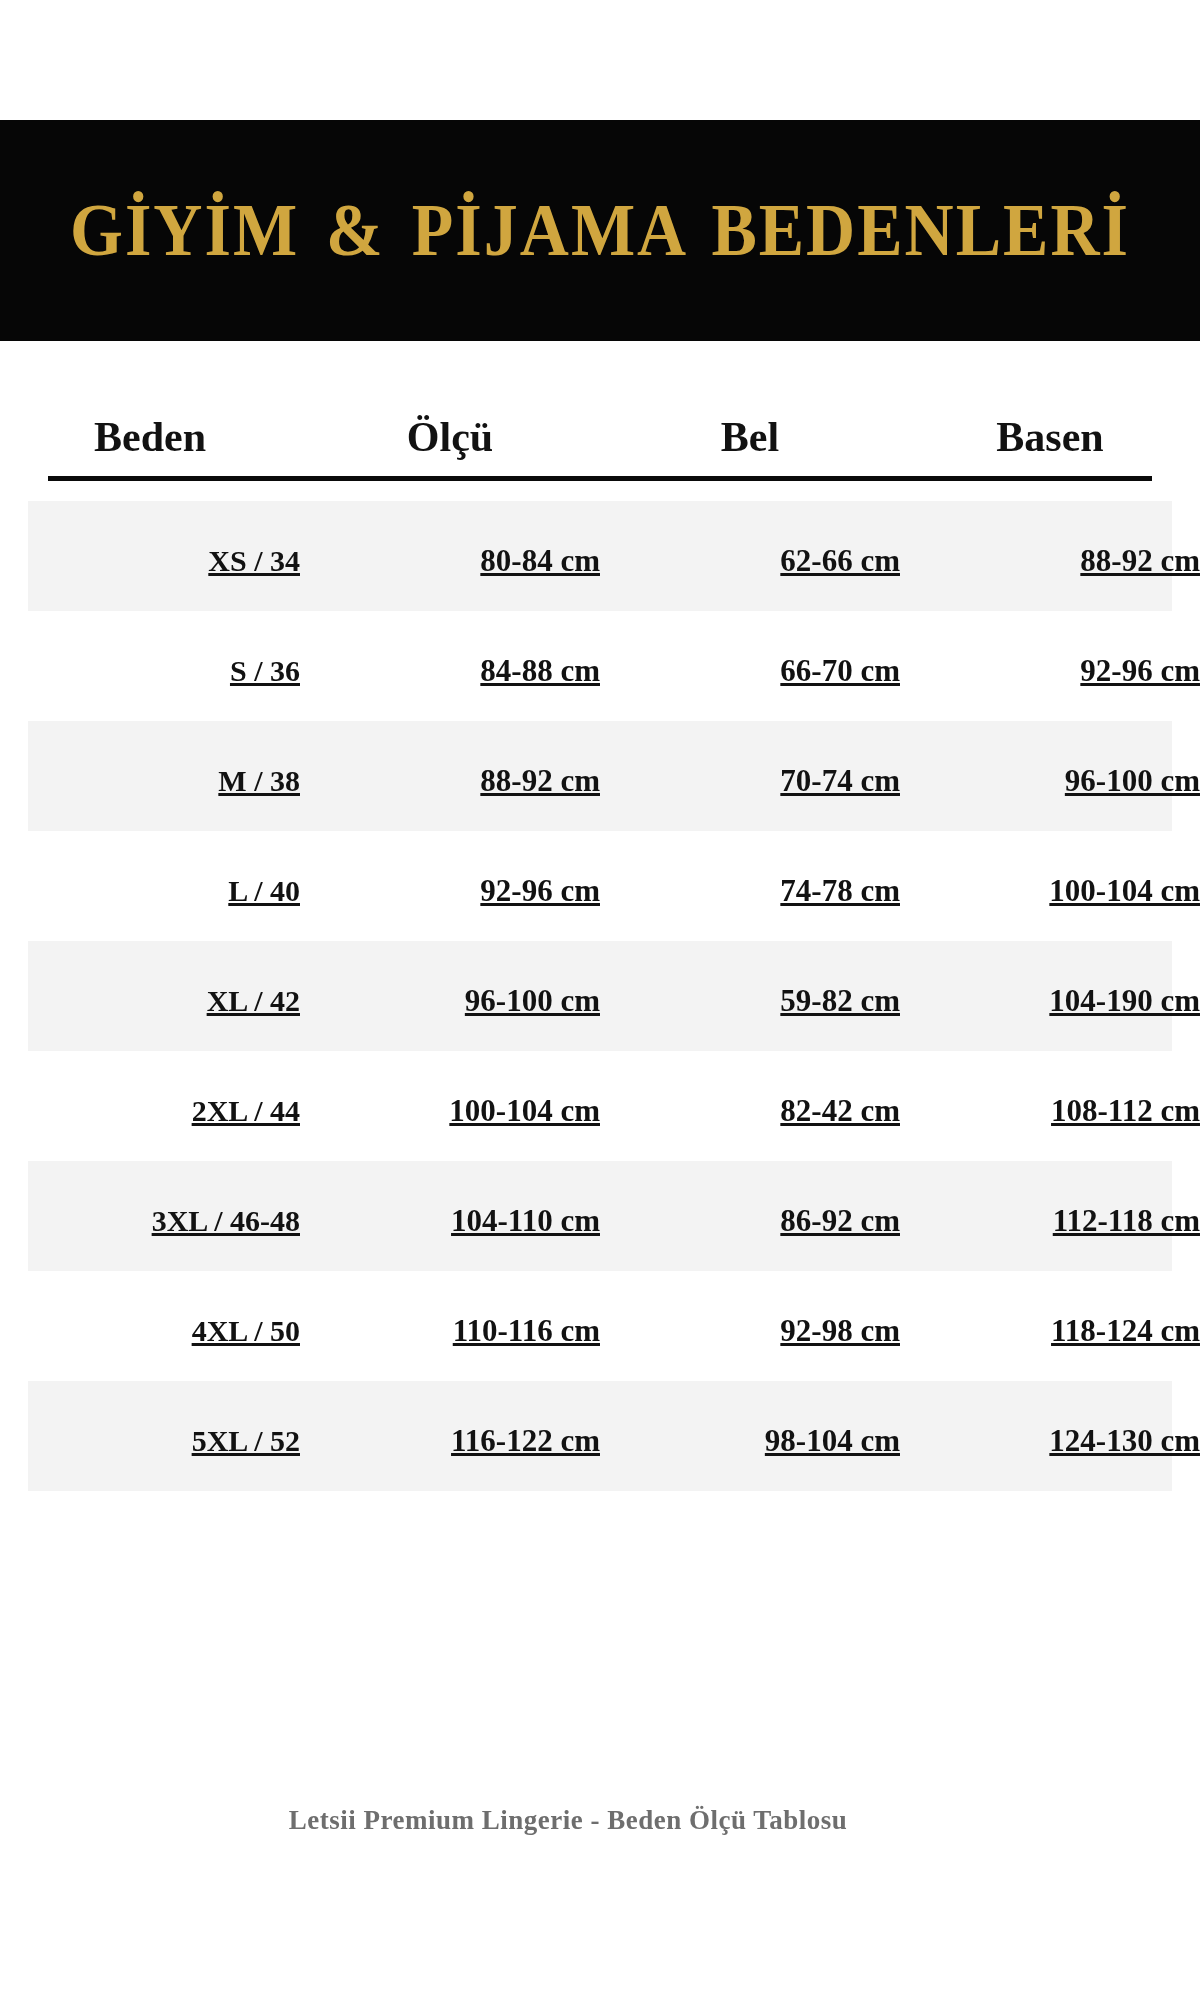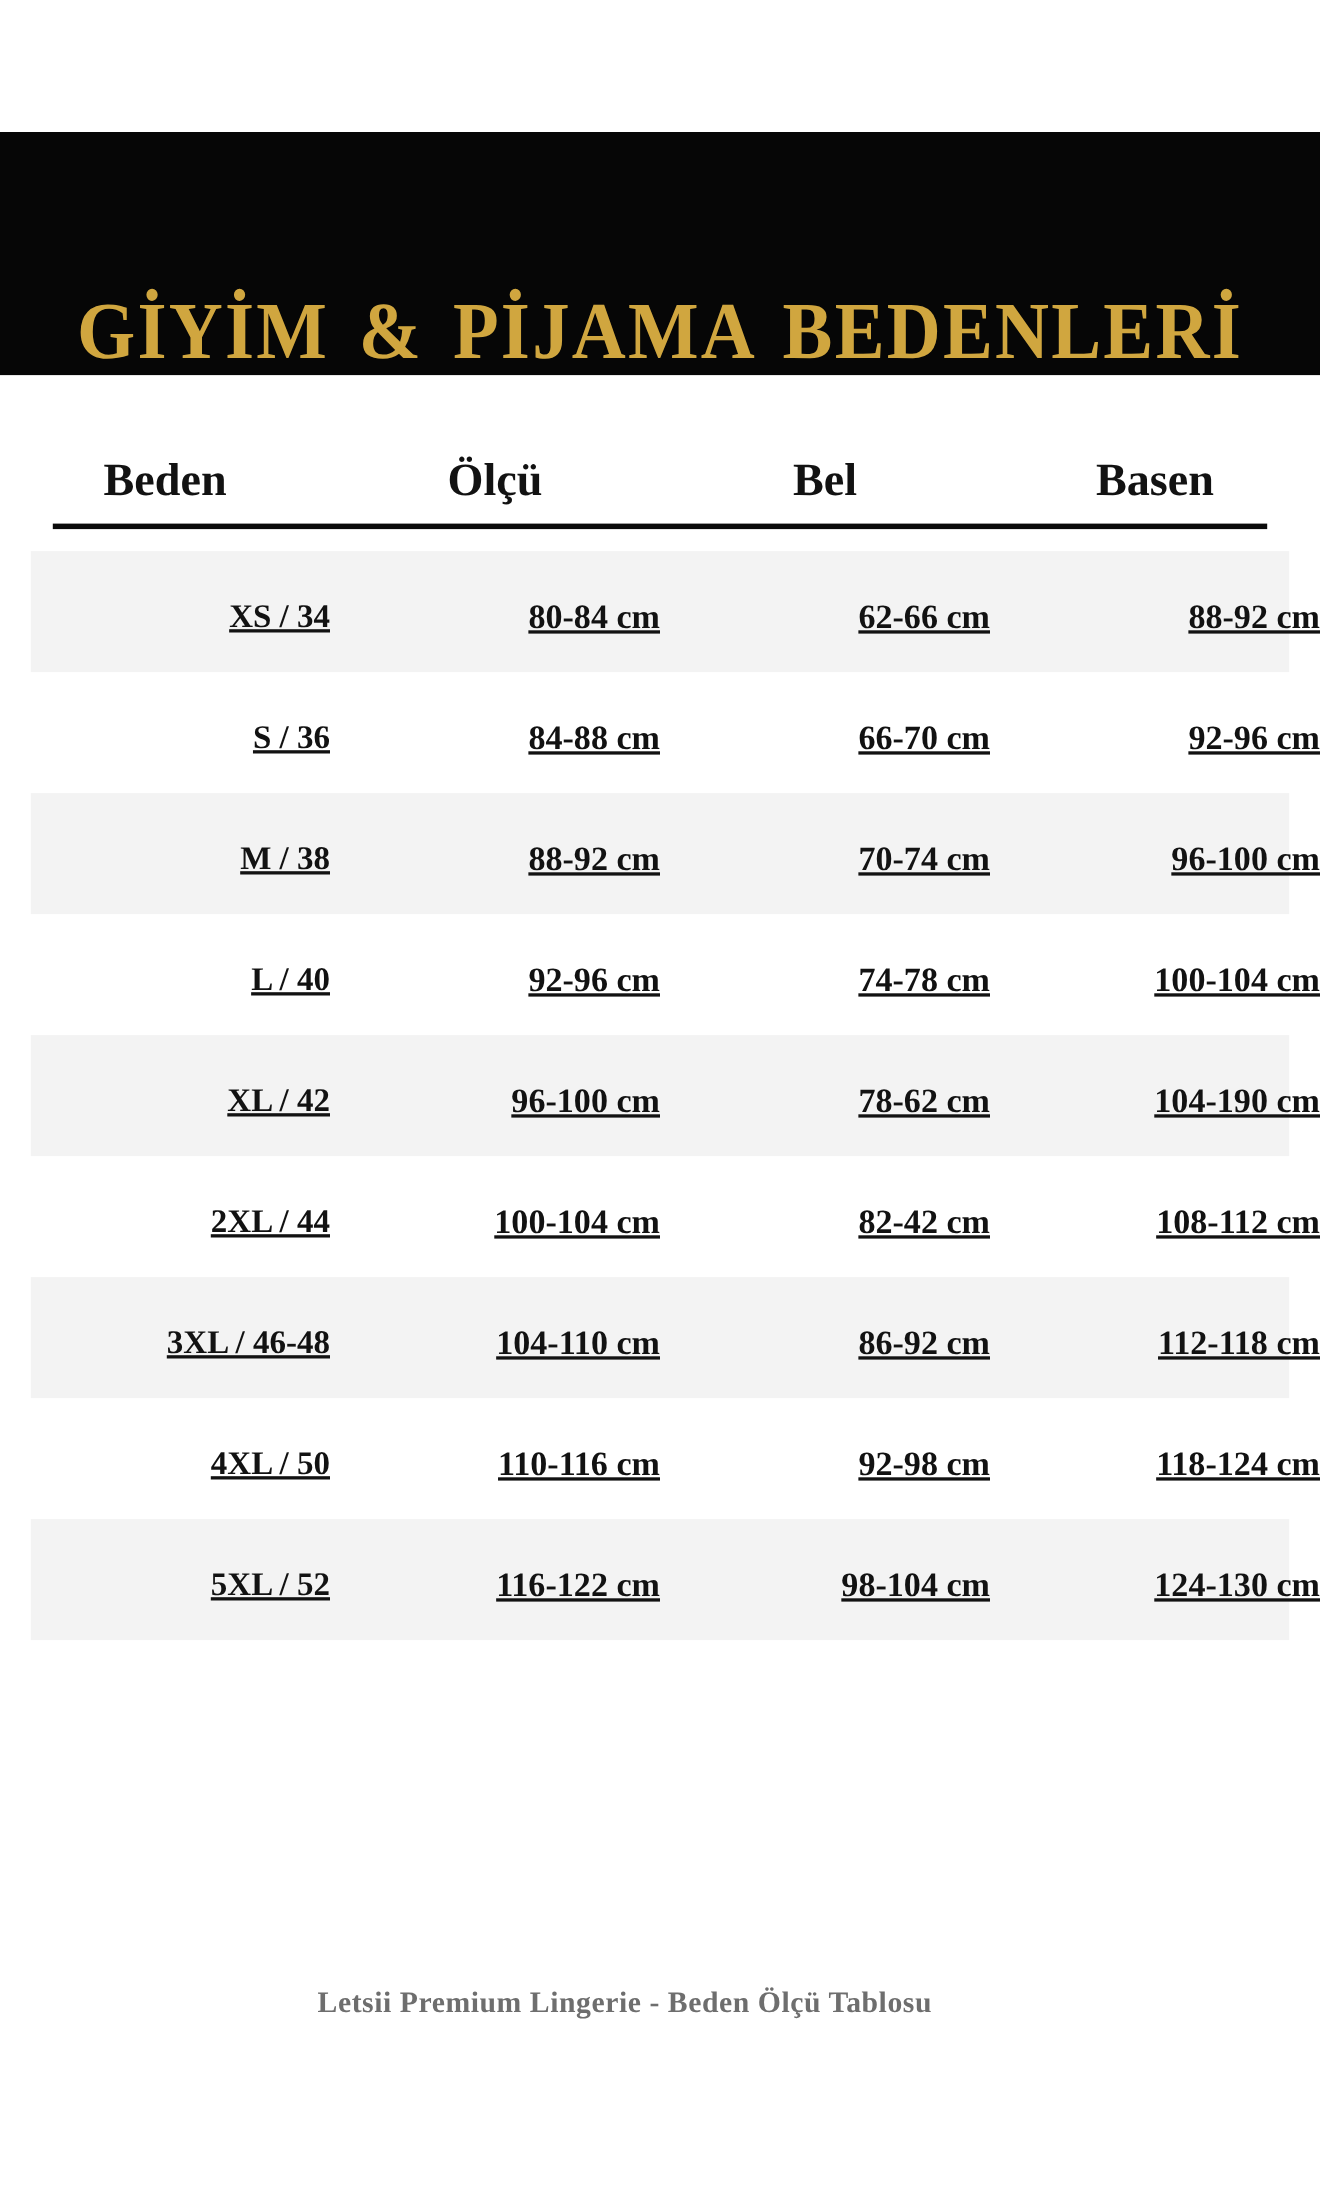--- a/index.html
+++ b/index.html
@@ -18,21 +18,21 @@
     color:var(--ink);
     overflow:hidden;
   }
   .page{position:absolute;inset:0;}
 
   
   .banner{
     position:absolute;left:0;top:120px;
     width:1200px;height:221px;
     background:var(--banner-bg);
-    display:flex;align-items:flex-end;justify-content:center;
+    display:flex;align-items:center;justify-content:center;
   }
   .banner h1{
     color:var(--gold);
     font-size:68px;
     font-weight:bold;
     letter-spacing:2px;
     word-spacing:8px;
     white-space:nowrap;
     transform:scaleY(1.08);
   }
@@ -152,21 +152,21 @@
           <div class="cell">92-96 cm</div>
           <div class="cell">74-78 cm</div>
           <div class="cell">100-104 cm</div>
         </div>
       </div>
       <div class="row zebra">
         <div class="row-bg"></div>
         <div class="row-grid">
           <div class="cell cell-size">XL / 42</div>
           <div class="cell">96-100 cm</div>
-          <div class="cell">78-62 cm</div>
+          <div class="cell">59-82 cm</div>
           <div class="cell">104-190 cm</div>
         </div>
       </div>
       <div class="row">
         <div class="row-bg"></div>
         <div class="row-grid">
           <div class="cell cell-size">2XL / 44</div>
           <div class="cell">100-104 cm</div>
           <div class="cell">82-42 cm</div>
           <div class="cell">108-112 cm</div>

